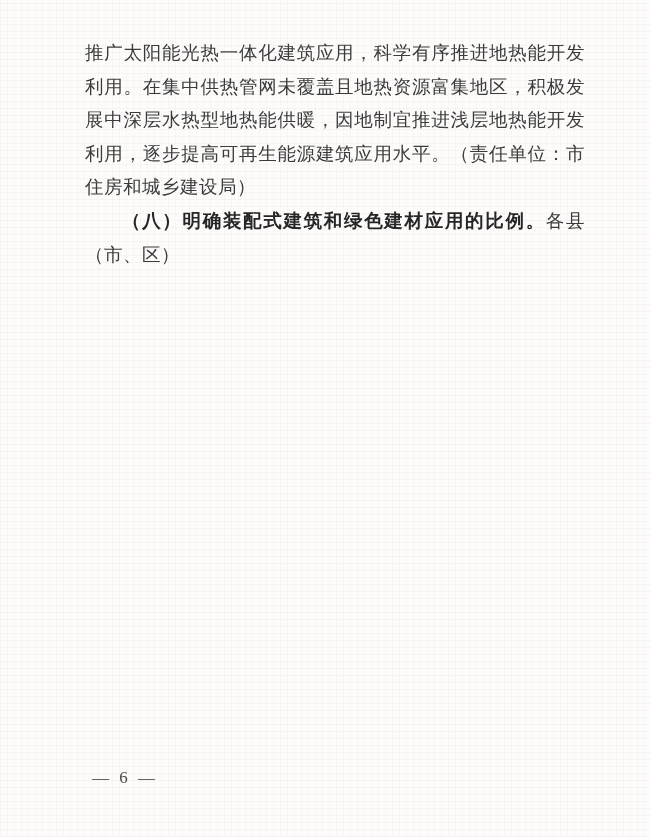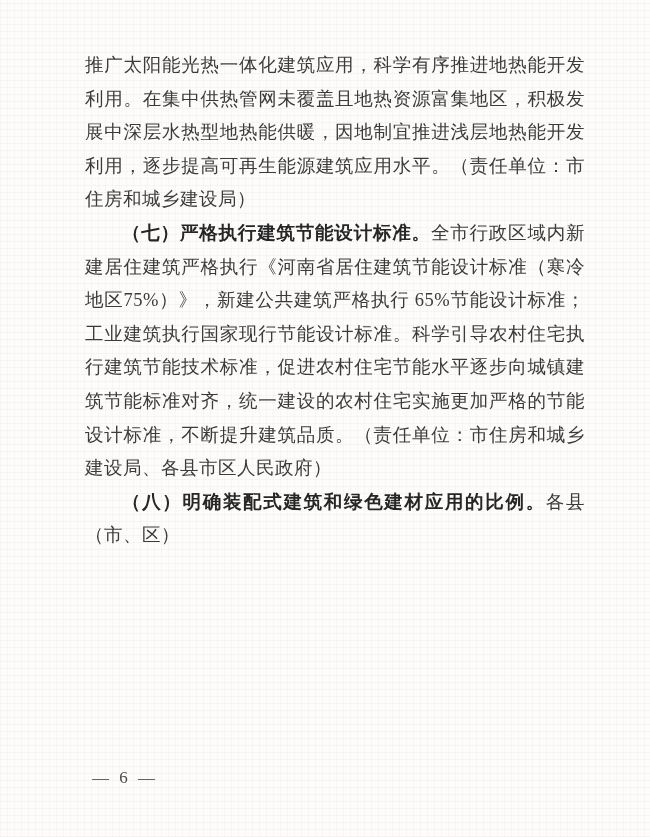--- a/index.html
+++ b/index.html
@@ -19,21 +19,21 @@
     background-color: #fdfcfb;
     
     background-image:
       repeating-linear-gradient(0deg, rgba(226,214,218,0.22) 0 1px, transparent 1px 7px),
       repeating-linear-gradient(90deg, rgba(226,214,218,0.18) 0 1px, transparent 1px 7px);
     overflow: hidden;
   }
   .doc-body {
     position: absolute;
     left: 85px;
-    top: 49px;
+    top: 37px;
     width: 500px;
     font-size: 18.5px;
     line-height: 33.6px;
     color: #3b3b3b;
     text-align: justify;
     letter-spacing: 0.5px;
   }
   .doc-body p.para {
     margin: 0;
     padding: 0;
@@ -54,17 +54,16 @@
     color: #4a4a4a;
     white-space: nowrap;
   }
 </style>
 </head>
 <body>
 
 <div class="page">
   <div class="doc-body">
       <p class="para">推广太阳能光热一体化建筑应用，科学有序推进地热能开发利用。在集中供热管网未覆盖且地热资源富集地区，积极发展中深层水热型地热能供暖，因地制宜推进浅层地热能开发利用，逐步提高可再生能源建筑应用水平。（责任单位：市住房和城乡建设局）</p>
-      <p class="para indent"><b class="lead">（七）严格执行建筑节能设计标准。</b>全市行政区域内新建居住建筑严格执行《河南省居住建筑节能设计标准（寒冷地区75%）》，新建公共建筑严格执行 65%节能设计标准；工业建筑执行国家现行节能设计标准。科学引导农村住宅执行建筑节能技术标准，促进农村住宅节能水平逐步向城镇建筑节能标准对齐，统一建设的农村住宅实施更加严格的节能设计标准，不断提升建筑品质。（责任单位：市住房和城乡建设局、各县市区人民政府）</p>
       <p class="para indent"><b class="lead">（八）明确装配式建筑和绿色建材应用的比例。</b>各县（市、区）</p>
     </div>
   <div class="page-number">— 6 —</div>
 </div>
 
 </body></html>

